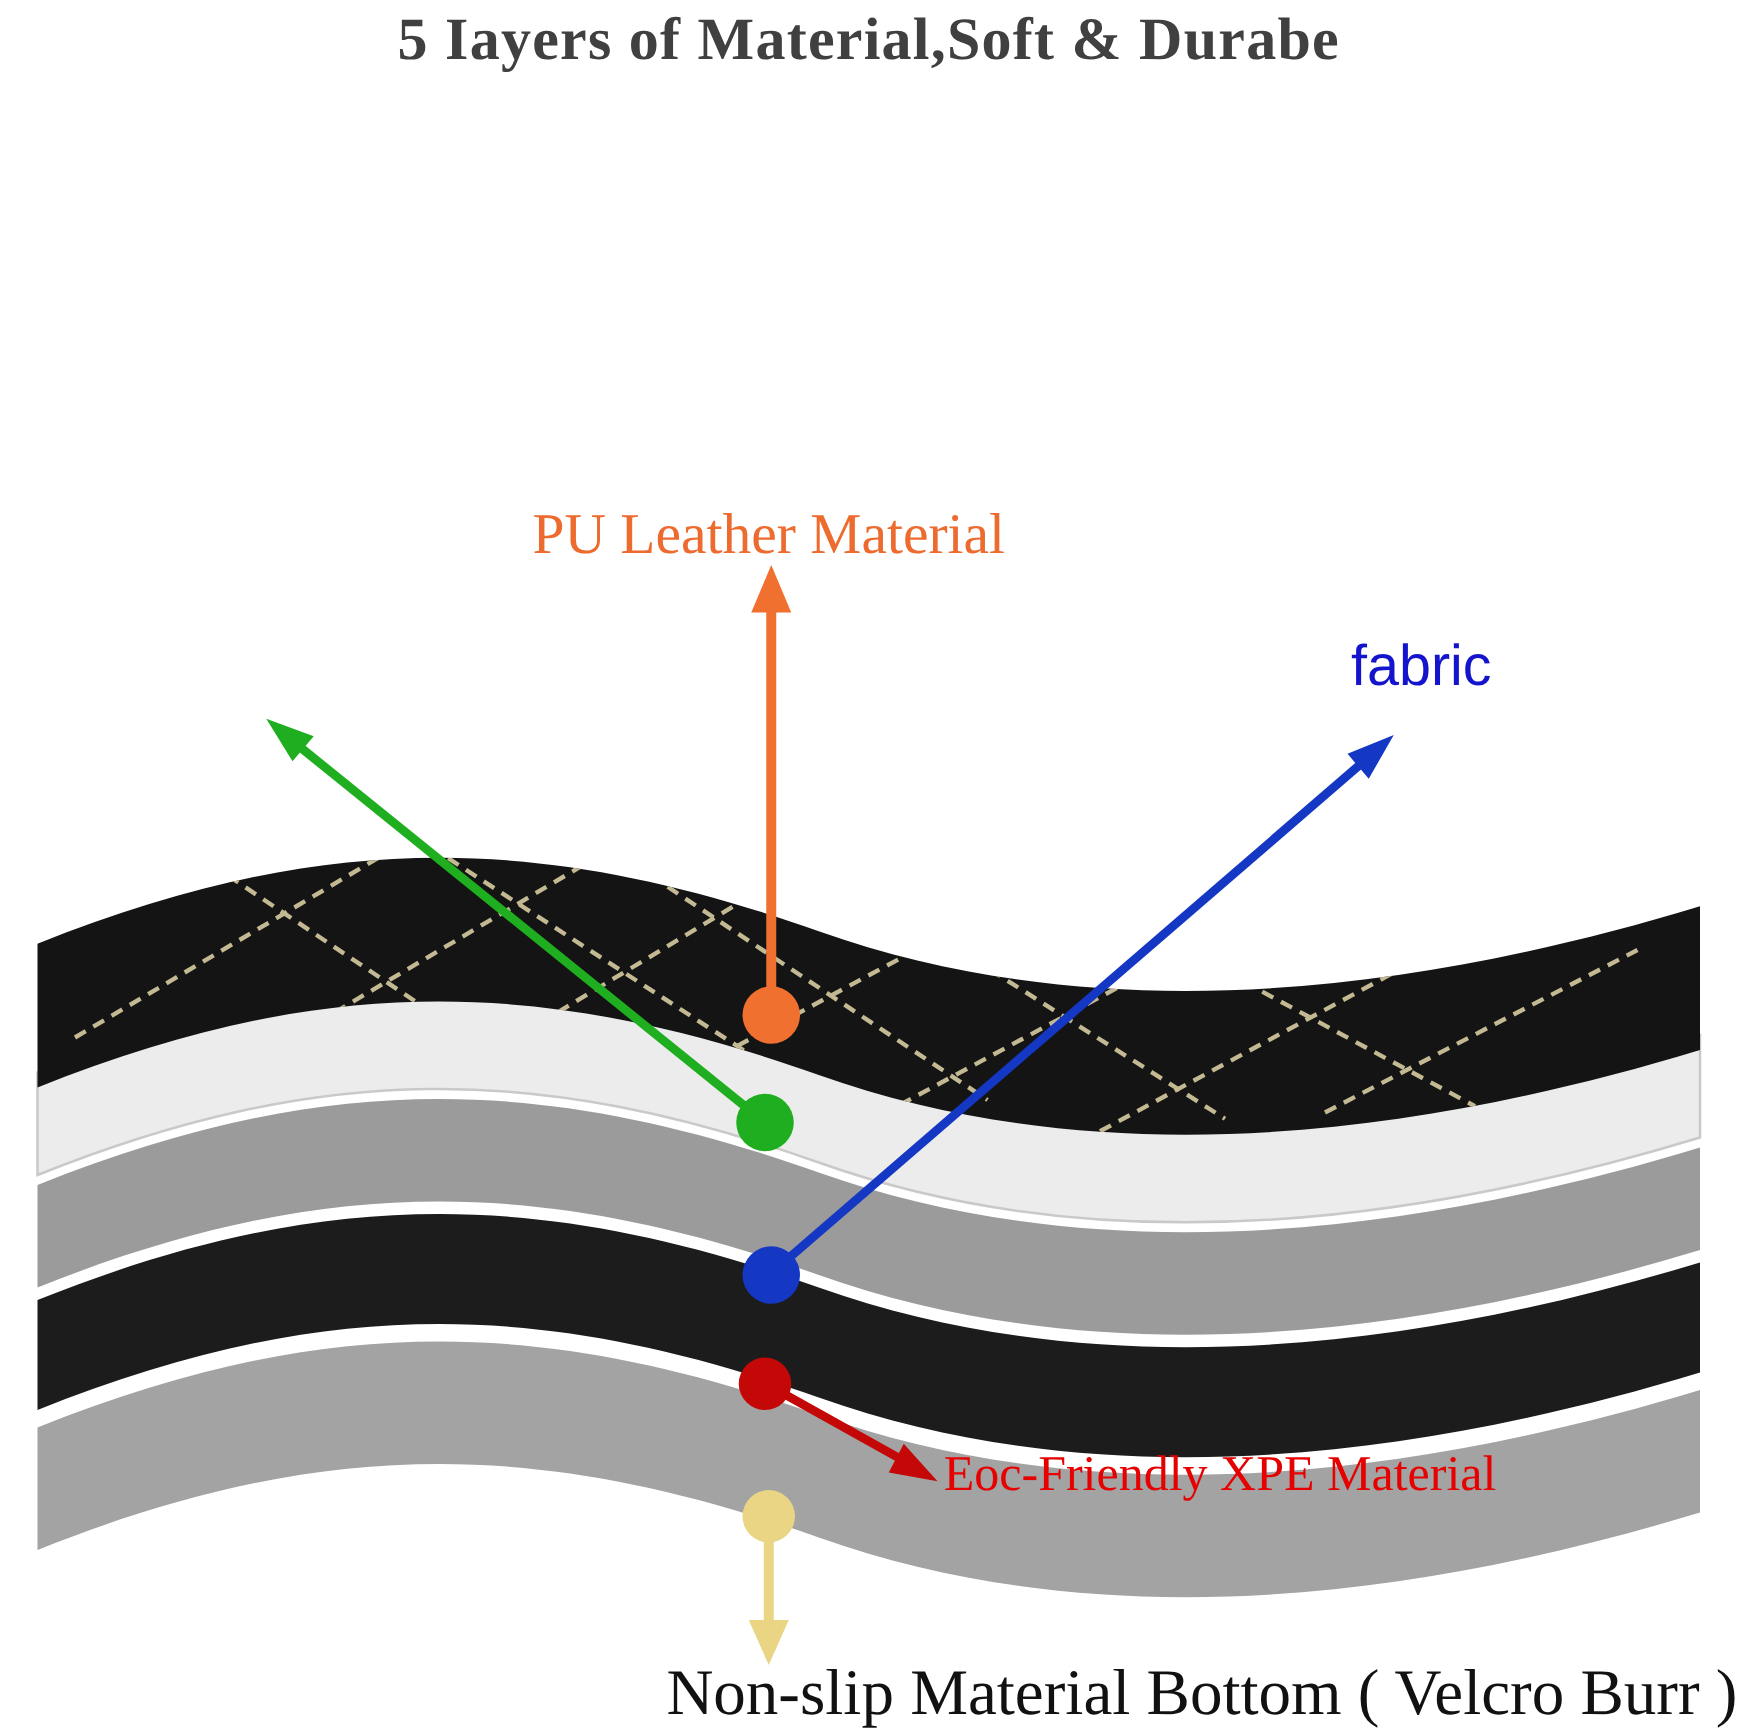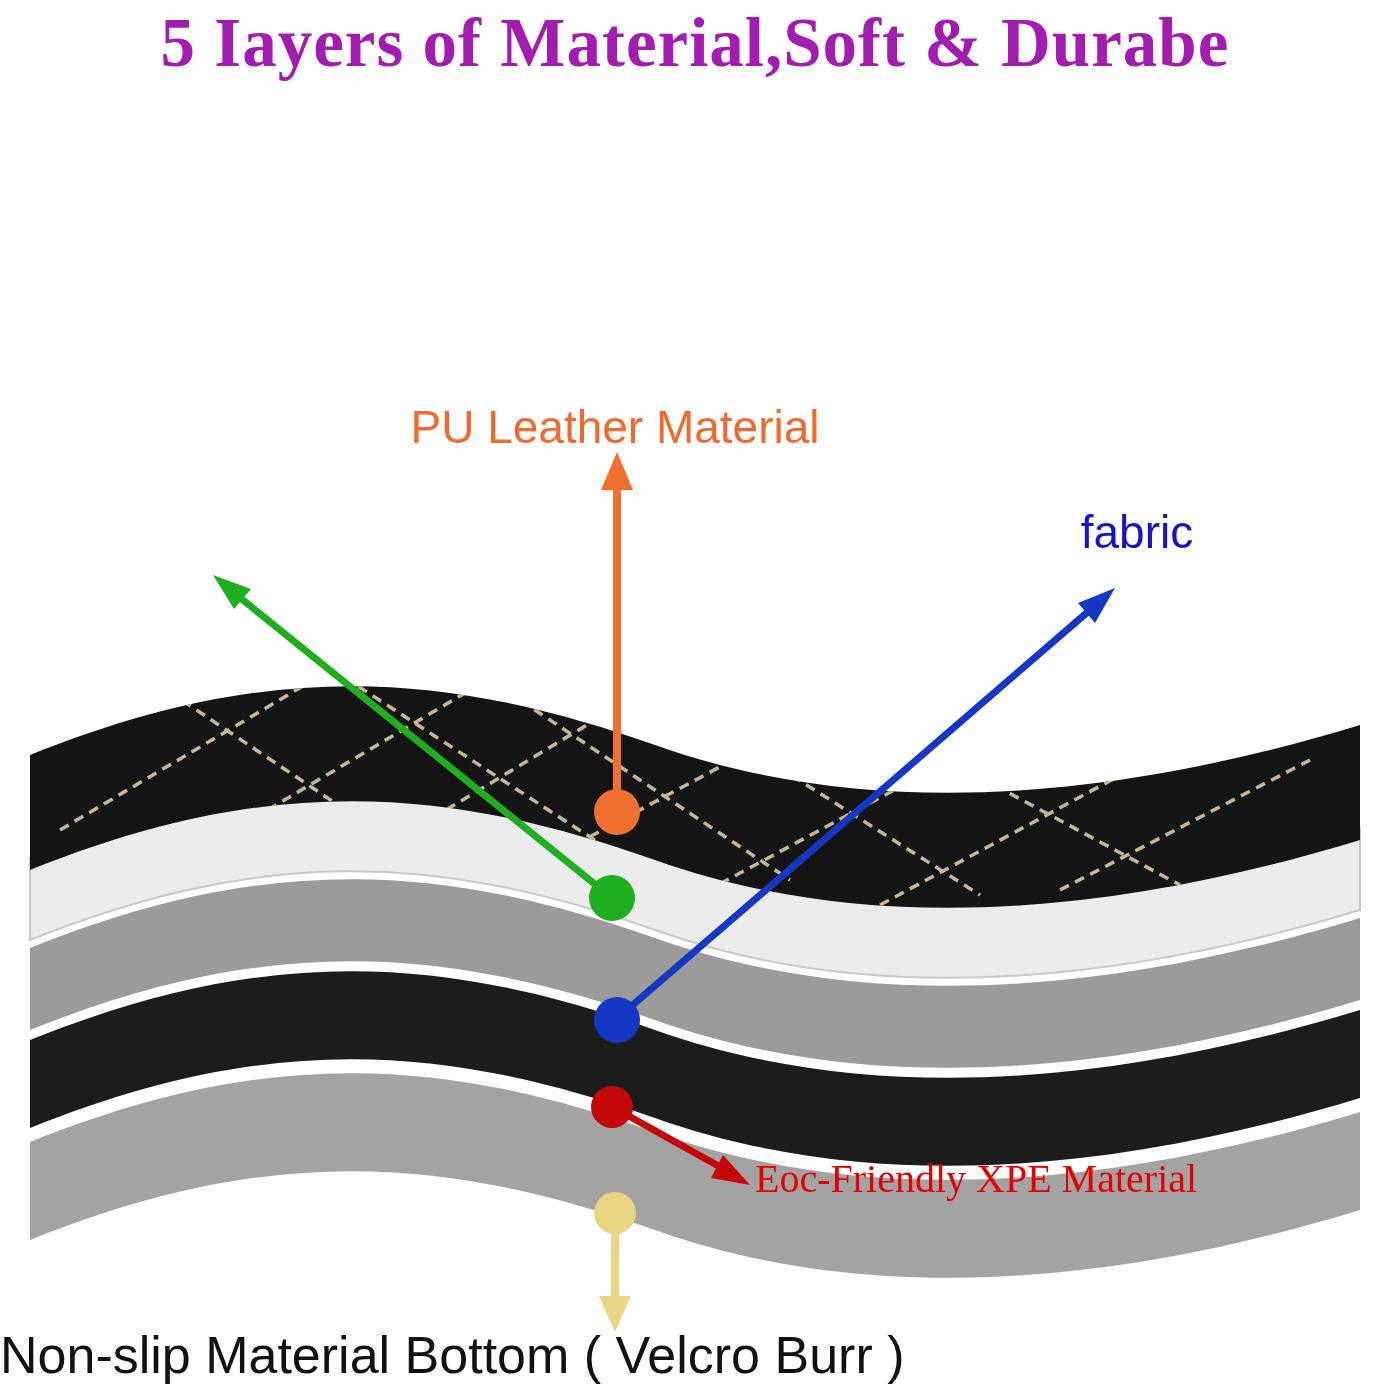--- a/index.html
+++ b/index.html
@@ -10,28 +10,29 @@
     background:#ffffff;
     overflow:hidden;
     font-family:"Liberation Sans", sans-serif;
   }
   .title{
     position:absolute;
     top:4px; left:0; width:100%;
     text-align:center;
     font-family:"Liberation Serif", serif;
     font-weight:bold;
-    font-size:69px;
+    font-size:48px;
     letter-spacing:1px;
-    color:#a21caf;
+    color:#404040;
   }
   .callout{
     position:absolute;
     font-size:46px;
     white-space:nowrap;
+    font-family:Liberation Serif, serif;
   }
   .callout.pu{
     left:615px; top:400px;
     transform:translateX(-50%);
     color:#ed6b2f;
   }
   .callout.elastic{
     left:8px; top:498px;
     color:#2cb42c;
   }
@@ -42,21 +43,21 @@
     font-family:Liberation Sans, sans-serif;
   }
   .callout.xpe{
     left:755px; top:1155px;
     color:#e60000;
     font-family:"Liberation Serif", serif;
     font-size:40px;
   }
   .callout.nonslip{
     left:0; top:1325px; width:100%;
-    text-align:left;
+    text-align:right;
     color:#111111;
     font-size:52px;
   }
   svg.diagram{
     position:absolute;
     left:0; top:0;
   }
 </style>
 </head>
 <body>

